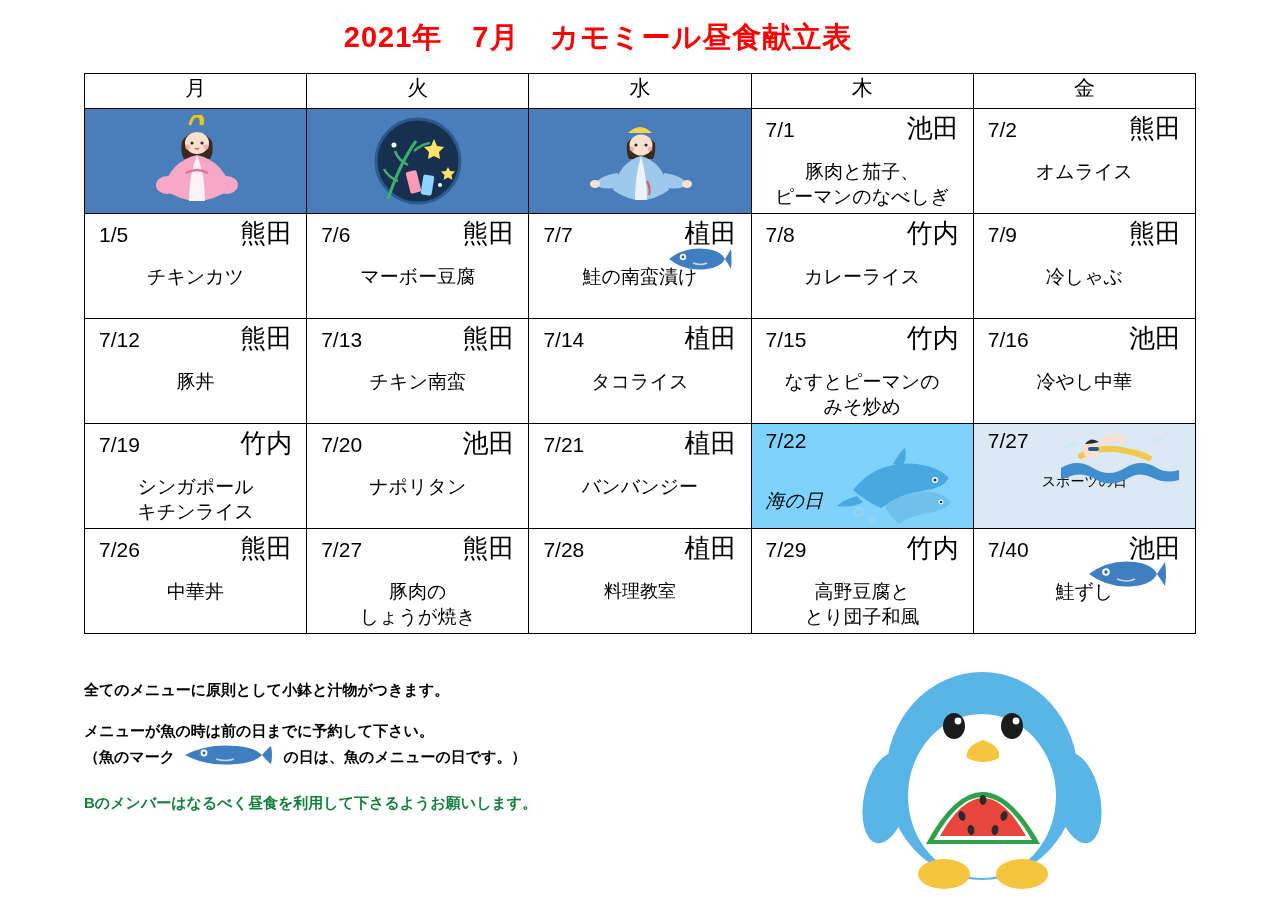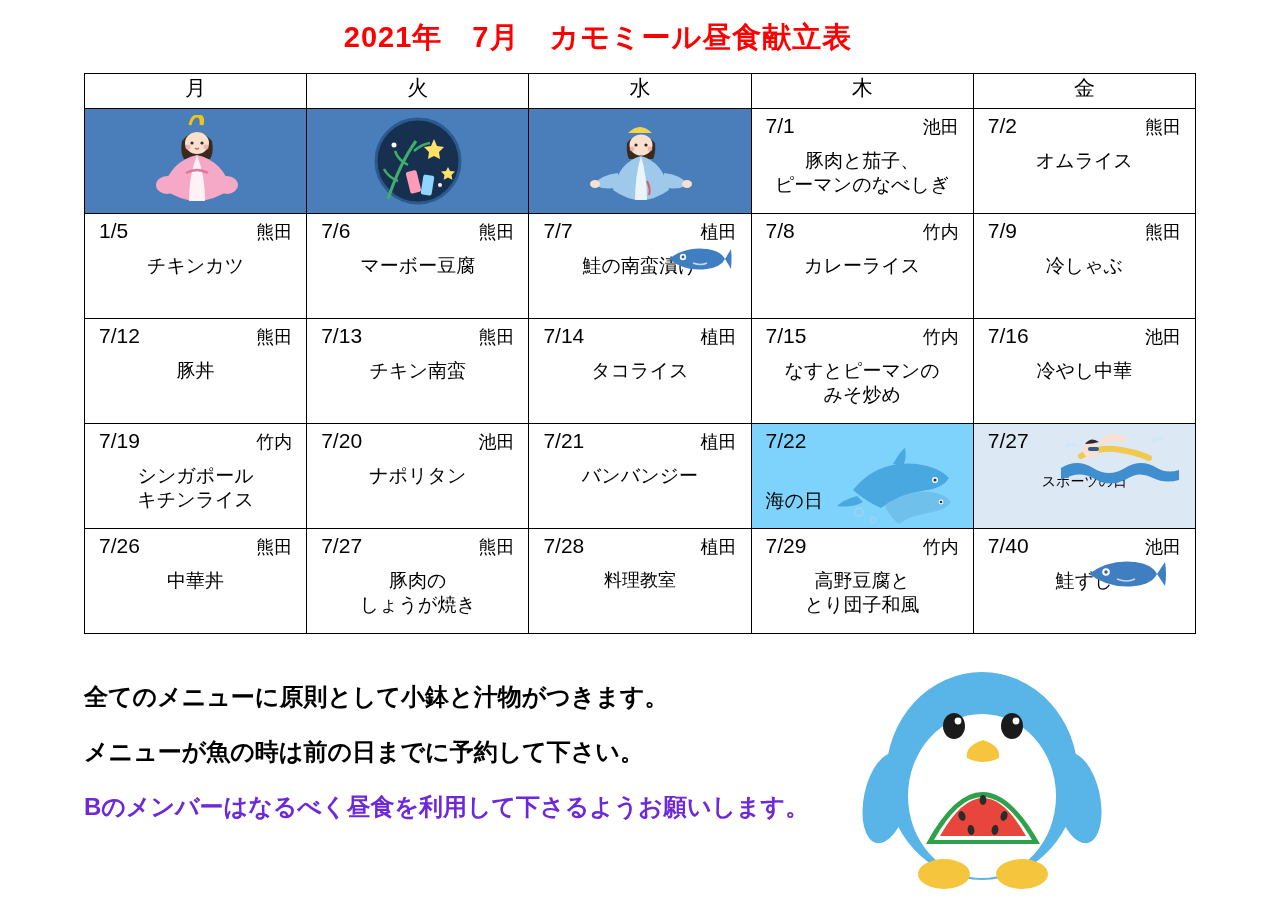--- a/index.html
+++ b/index.html
@@ -69,37 +69,38 @@
   .day-head {
     display: flex;
     justify-content: space-between;
     align-items: baseline;
     padding: 4px 14px 0 14px;
     font-size: 21px;
     line-height: 1.2;
     gap: 32px;
   }
   .day-num { }
-  .day-staff { font-size: 18px; }
+  .day-staff { font-size: 26px; }
 
   .menu {
     text-align: center;
     font-size: 19px;
     line-height: 1.28;
     padding: 0 6px;
-    margin-top: 10px;
+    margin-top: 16px;
     white-space: pre-line;
   }
   .menu.small { font-size: 18px; }
 
   .holiday-label {
     position: absolute;
     left: 14px;
     bottom: 14px;
     font-size: 19px;
+    font-style: italic;
   }
   .holiday-center {
     text-align: center;
     font-size: 14px;
     margin-top: 20px;
   }
 
   
   .fishmark {
     position: absolute;
@@ -107,25 +108,25 @@
     top: 32px;
   }
 
   
   .notes {
     position: absolute;
     left: 84px;
     top: 678px;
     width: 760px;
     font-weight: bold;
-    font-size: 24px;
+    font-size: 15px;
     line-height: 1.55;
   }
   .notes .blk { margin-bottom: 18px; }
-  .notes .red { color: #6d28d9; }
+  .notes .red { color: #15803d; }
   .inline-fish {
     display: inline-block;
     vertical-align: middle;
     margin: 0 4px;
   }
 
   
   .illus-wrap {
     position: absolute;
     inset: 0;
@@ -446,20 +447,33 @@
         <div class="menu">鮭ずし</div>
       </td>
     </tr>
   </tbody>
 </table>
 
 <div class="notes">
   <div class="blk">全てのメニューに原則として小鉢と汁物がつきます。</div>
   <div class="blk">
     <div>メニューが魚の時は前の日までに予約して下さい。</div>
+    <div>
+      <span>（魚のマーク</span>
+      <span class="inline-fish">
+        <svg width="92" height="24" viewBox="0 0 92 24">
+          <path d="M2 12 q22 -12 52 -9 q19 2 25 9 q-6 7 -25 9 q-30 3 -52 -9z" fill="#3f7fc1"></path>
+          <path d="M79 12 q6 -7 9 -9 q2 9 0 18 q-3 -2 -9 -9z" fill="#3f7fc1"></path>
+          <circle cx="21" cy="10" r="3.4" fill="#ffffff"></circle>
+          <circle cx="21" cy="10" r="1.5" fill="#2c5d93"></circle>
+          <path d="M33 16 q10 3 18 0" stroke="#ffffff" stroke-width="1.4" fill="none" opacity=".7"></path>
+        </svg>
+      </span>
+      <span>の日は、魚のメニューの日です。）</span>
+    </div>
   </div>
   <div class="blk red">
     <div>Bのメンバーはなるべく昼食を利用して下さるようお願いします。</div>
   </div>
 </div>
 
 <div class="penguin">
   <svg width="260" height="250" viewBox="0 0 260 250">
 
     <ellipse cx="130" cy="128" rx="96" ry="104" fill="#59b4e8"></ellipse>

